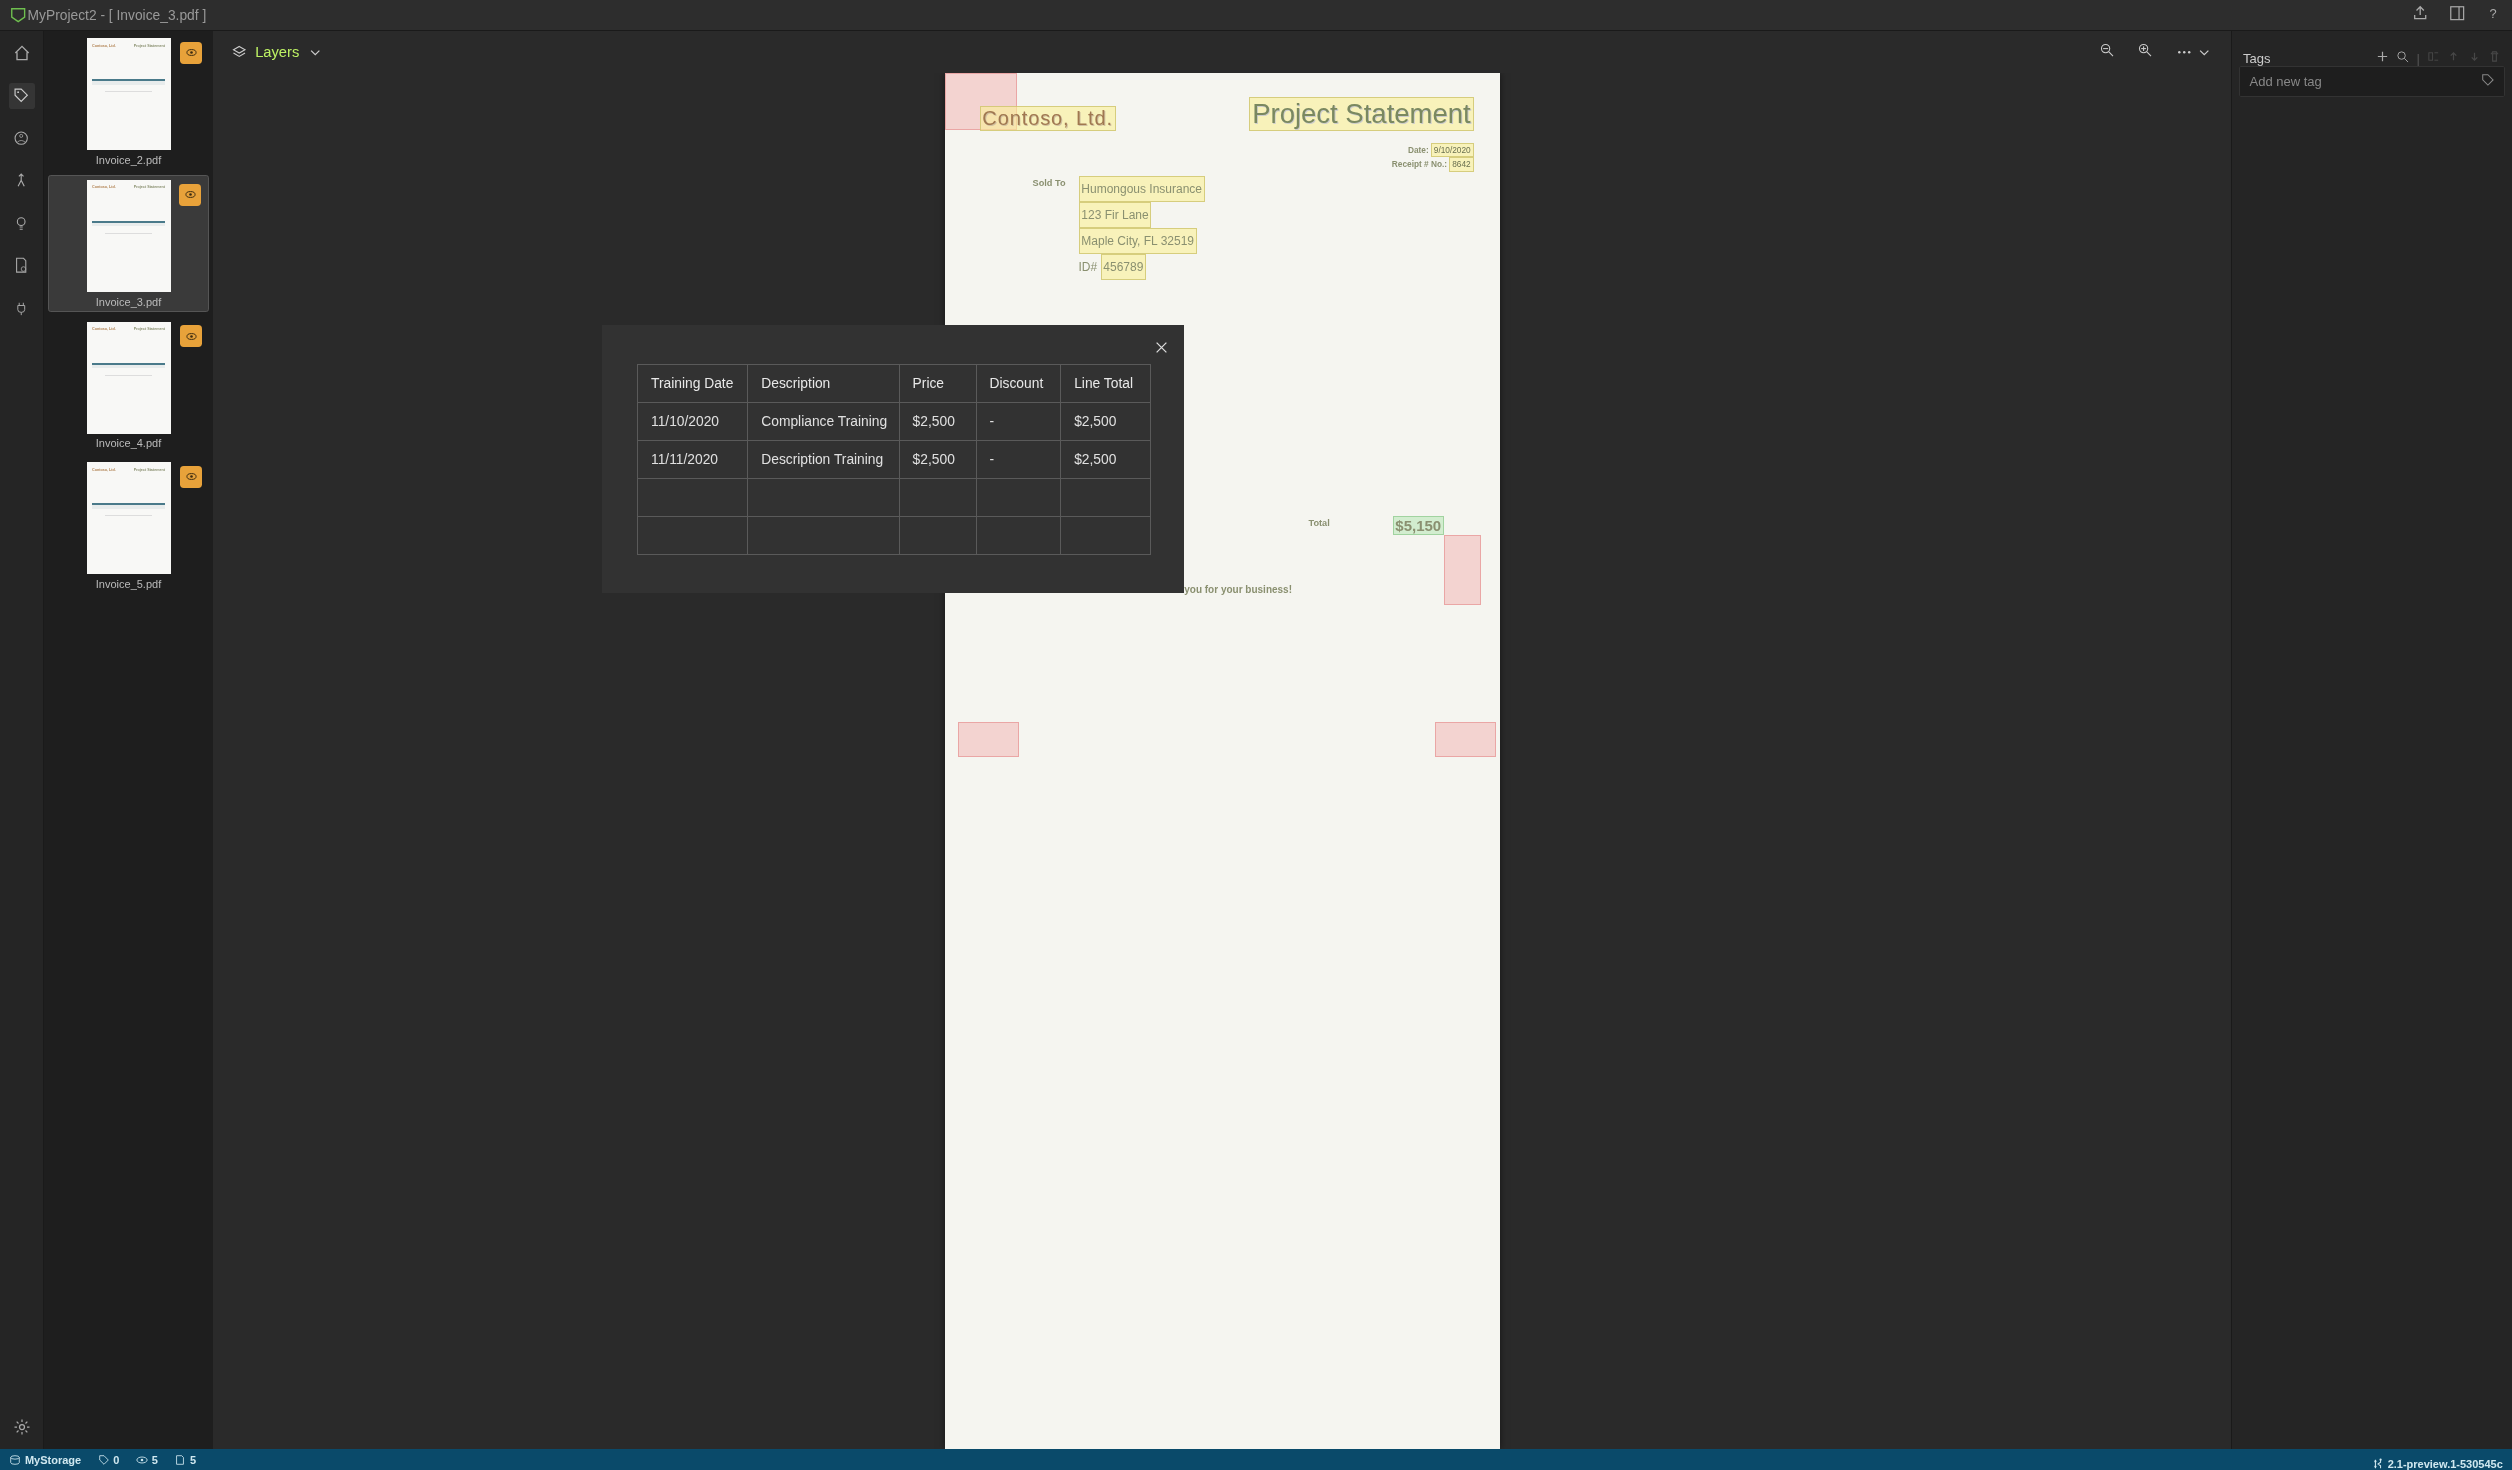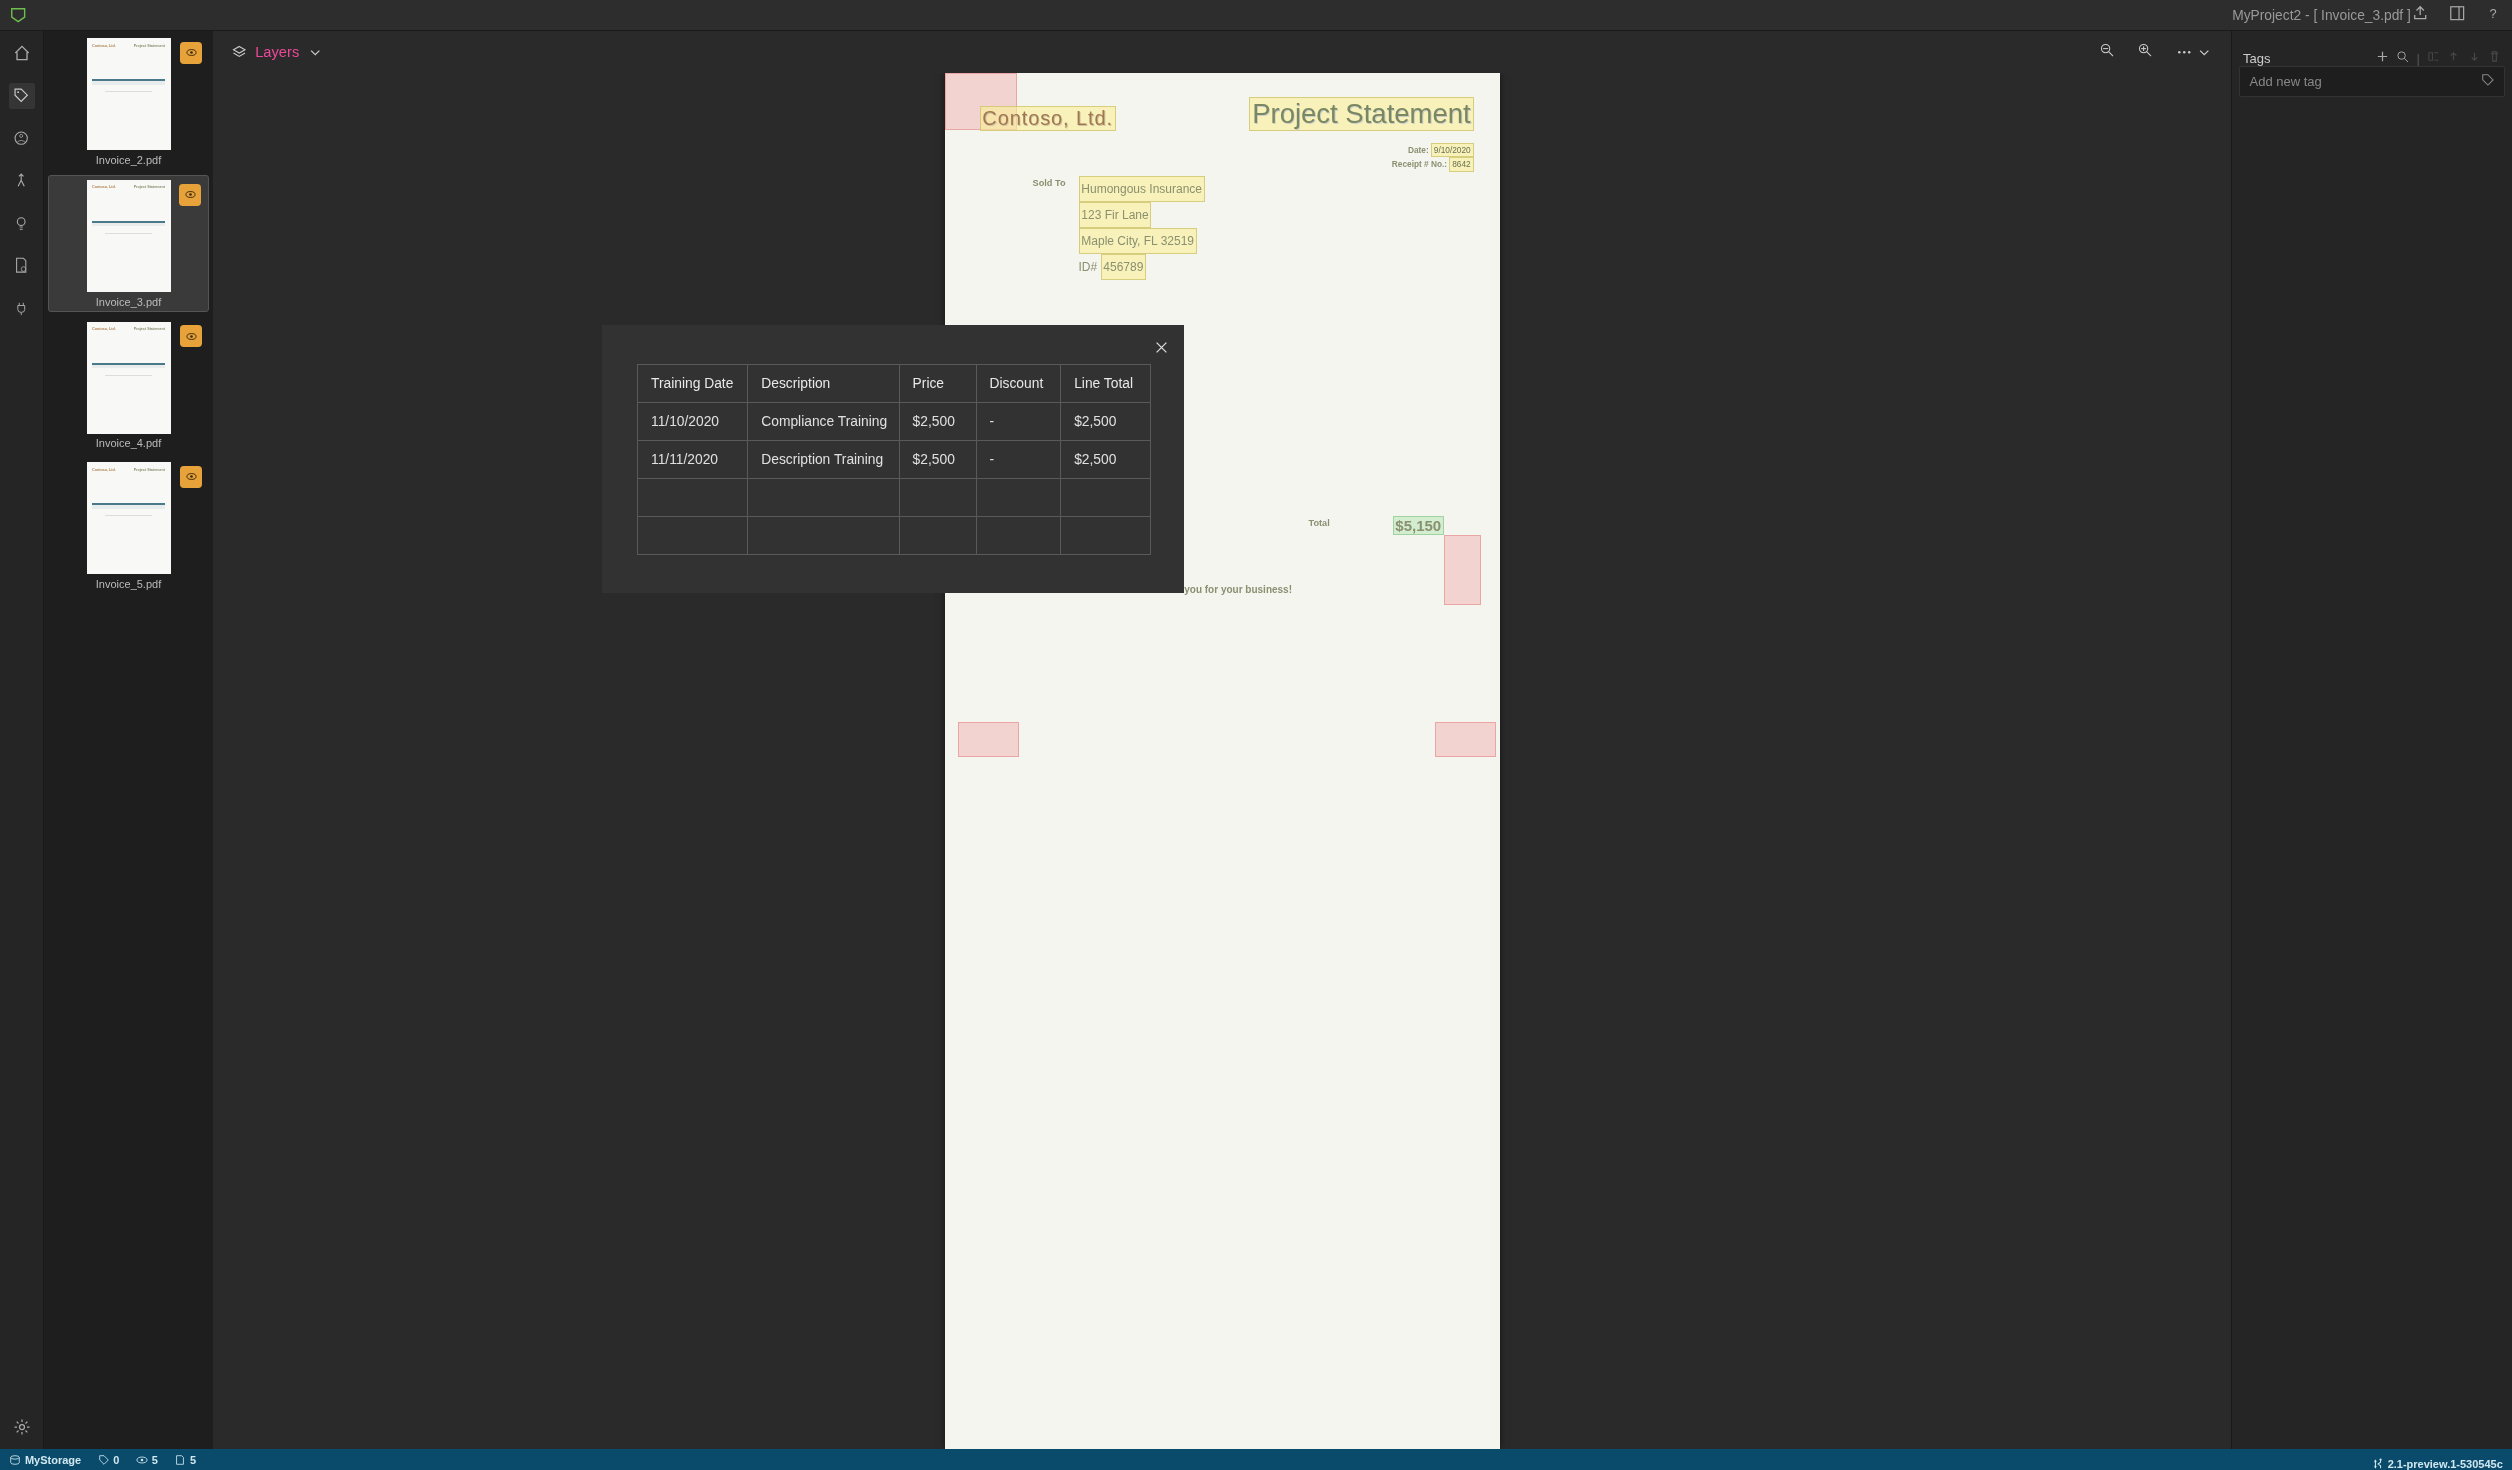--- a/index.html
+++ b/index.html
@@ -27,21 +27,21 @@
     }
     .topbar .logo {
       width: 18.4px;
       height: 18.4px;
       display: flex;
       align-items: center;
       justify-content: center;
     }
     .topbar .title {
       flex: 1;
-      text-align: right;
+      text-align: left;
       color: #999;
       font-size: 13.8px;
     }
     .topbar .right-icons {
       display: flex;
       gap: 18.4px;
       align-items: center;
     }
     .topbar .right-icons svg,
     .topbar .right-icons .icon {
@@ -160,21 +160,21 @@
       display: flex;
       flex-direction: column;
       background: #2a2a2a;
       position: relative;
     }
     .viewer-toolbar {
       height: 42px;
       display: flex;
       align-items: center;
       padding: 0 18.4px;
-      color: #ec4899;
+      color: #bef264;
     }
     .viewer-toolbar .layers-btn {
       display: flex;
       align-items: center;
       gap: 7.3px;
       font-size: 14.7px;
     }
     .viewer-toolbar .tb-right {
       margin-left: auto;
       display: flex;

